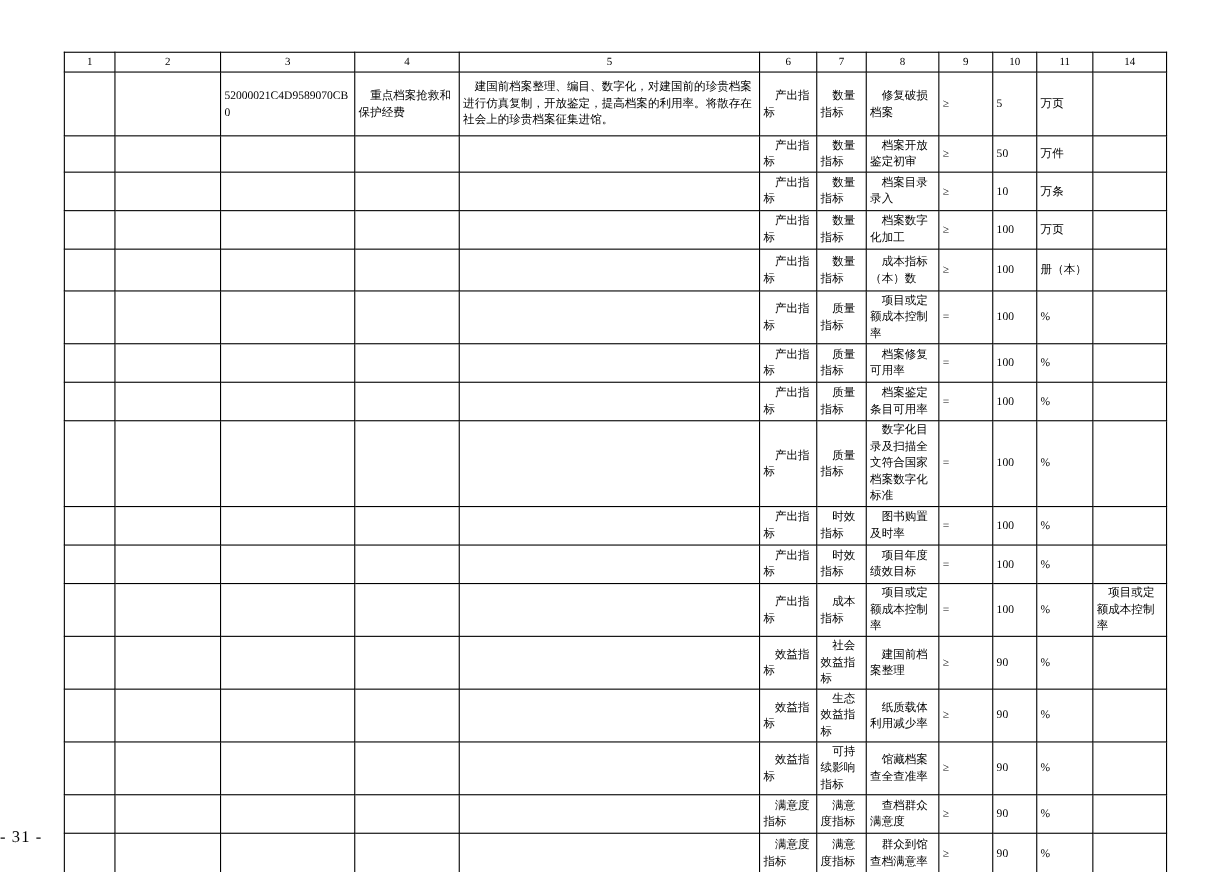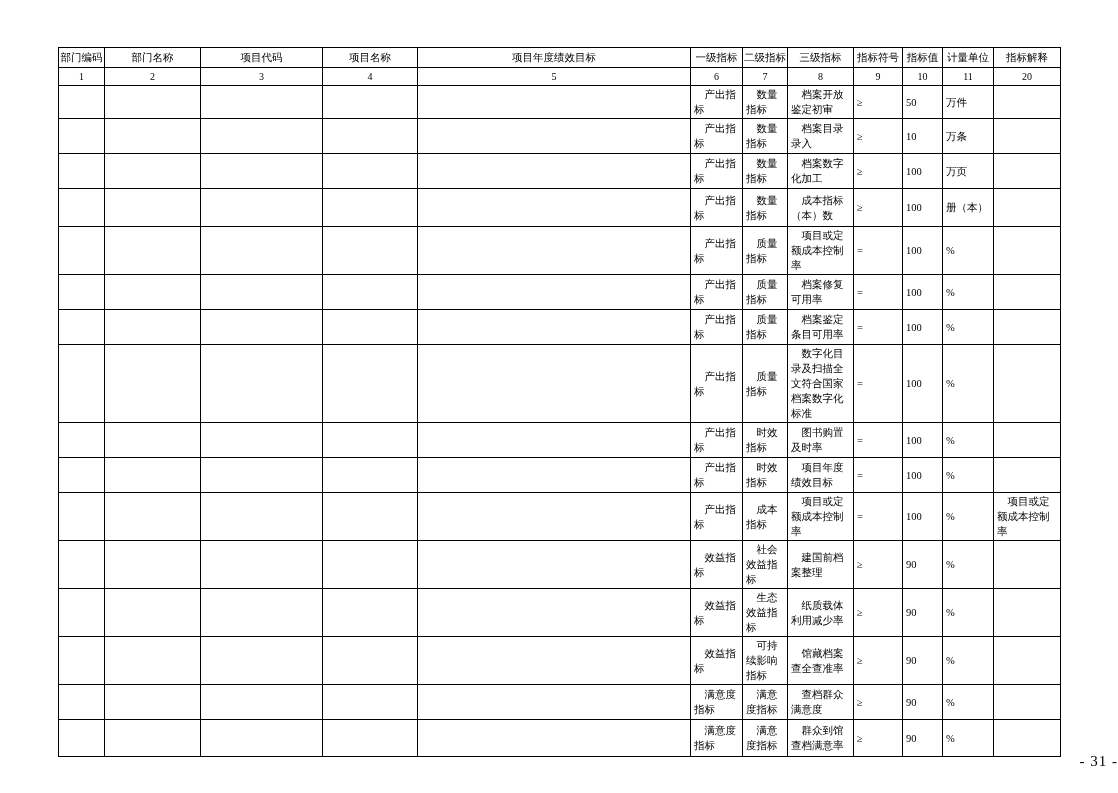--- a/index.html
+++ b/index.html
@@ -39,21 +39,21 @@
   td.cn   { text-indent: 10.5px; }
   td.code { font-size: 10px; padding: 1px 2px; }
   td.sym  { font-size: 11px; padding-left: 6px; }
   td.val  { font-size: 7.5px; padding-left: 6px; }
   td.unit { padding-left: 7px; }
   .small  { font-size: 7.5px; }
   .footer {
     position: absolute;
     top: 753px; left: 0;
     width: 100%;
-    text-align: right;
+    text-align: left;
     font-size: 15px;
     letter-spacing: 1px;
   }
 </style>
 </head>
 <body>
 
 <div class="sheet">
   <table class="grid">
     <colgroup id="grid-cols">
@@ -64,47 +64,47 @@
         <col style="width: 273px;">
         <col style="width: 52px;">
         <col style="width: 45px;">
         <col style="width: 66px;">
         <col style="width: 49px;">
         <col style="width: 40px;">
         <col style="width: 51px;">
         <col style="width: 67px;">
       </colgroup>
     <tbody id="grid-body">
-        <tr class="header-row" style="height: 20px;">
-          <td>部门编码</td>
-          <td>部门名称</td>
-          <td>项目代码</td>
-          <td>项目名称</td>
-          <td>项目年度绩效目标</td>
-          <td>一级指标</td>
-          <td>二级指标</td>
-          <td>三级指标</td>
-          <td>指标符号</td>
-          <td>指标值</td>
-          <td>计量单位</td>
-          <td>指标解释</td>
-        </tr>
         <tr class="nums-row" style="height: 15px;">
           <td>1</td>
           <td>2</td>
           <td>3</td>
           <td>4</td>
           <td>5</td>
           <td>6</td>
           <td>7</td>
           <td>8</td>
           <td>9</td>
           <td class="small">10</td>
           <td>11</td>
-          <td>20</td>
+          <td>14</td>
+        </tr>
+        <tr style="height: 58px;">
+          <td></td>
+          <td></td>
+          <td class="code">52000021C4D9589070CB0</td>
+          <td class="cn">重点档案抢救和保护经费</td>
+          <td class="cn">建国前档案整理、编目、数字化，对建国前的珍贵档案进行仿真复制，开放鉴定，提高档案的利用率。将散存在社会上的珍贵档案征集进馆。</td>
+          <td class="cn">产出指标</td>
+          <td class="cn">数量指标</td>
+          <td class="cn">修复破损档案</td>
+          <td class="sym">≥</td>
+          <td class="val">5</td>
+          <td class="unit">万页</td>
+          <td></td>
         </tr>
         <tr style="height: 33px;">
           <td></td>
           <td></td>
           <td></td>
           <td></td>
           <td></td>
           <td class="cn">产出指标</td>
           <td class="cn">数量指标</td>
           <td class="cn">档案开放鉴定初审</td>

